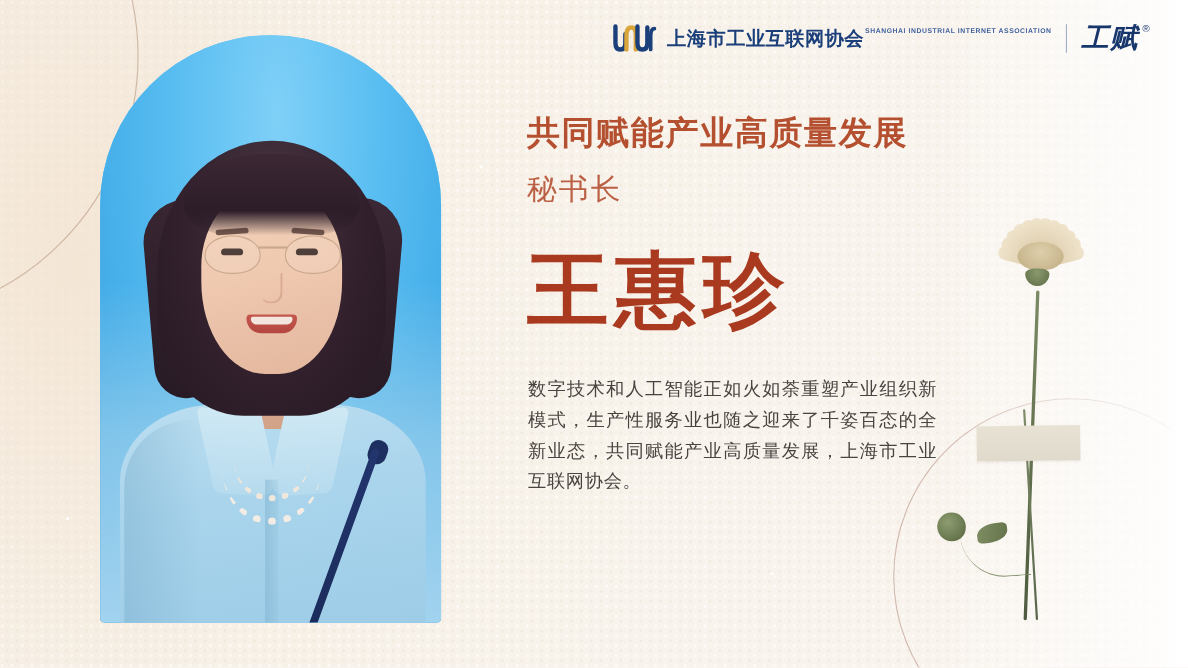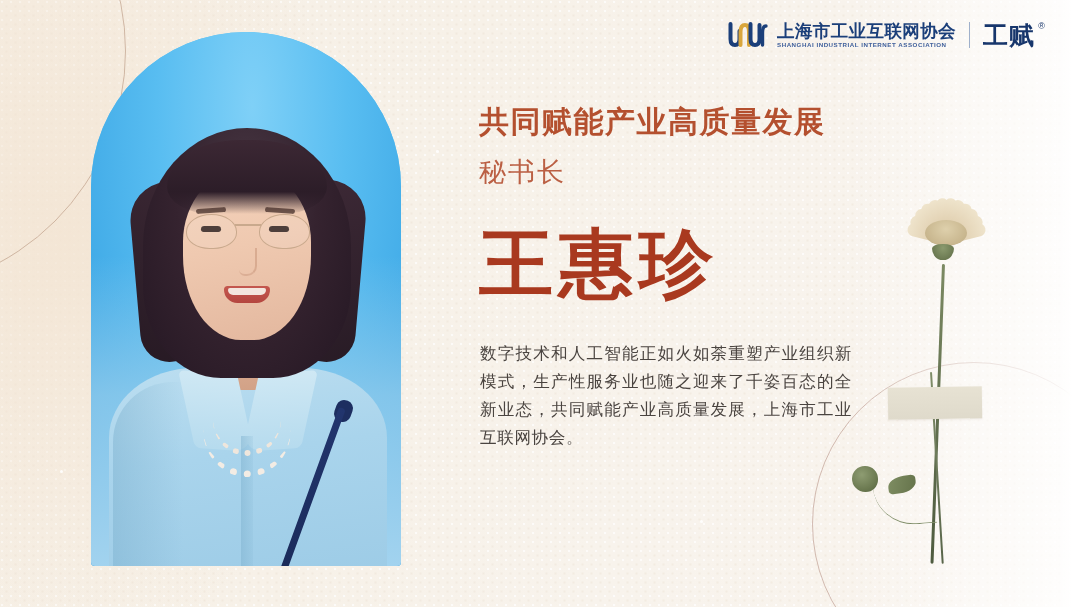--- a/index.html
+++ b/index.html
@@ -85,21 +85,21 @@
     height: 42px;
   }
   .logo-mark {
     width: 40px;
     height: 30px;
     flex: none;
     display: block;
   }
   .logo-text-block {
     display: flex;
-    flex-direction: column;
+    flex-direction: row;
     justify-content: center;
     gap: 1px;
   }
   .logo-cn {
     font-size: 17.5px;
     font-weight: 700;
     letter-spacing: 0.4px;
     color: #1b3f7a;
     line-height: 1.05;
     white-space: nowrap;
@@ -121,20 +121,21 @@
   }
   .logo-brand {
     position: relative;
     font-size: 25px;
     font-weight: 700;
     color: #17366c;
     letter-spacing: 1px;
     line-height: 1;
     white-space: nowrap;
     padding-right: 11px;
+    font-style: italic;
   }
   .logo-brand-reg {
     position: absolute;
     top: -1px;
     right: 0;
     font-size: 9px;
     font-weight: 400;
     color: #17366c;
   }
 

